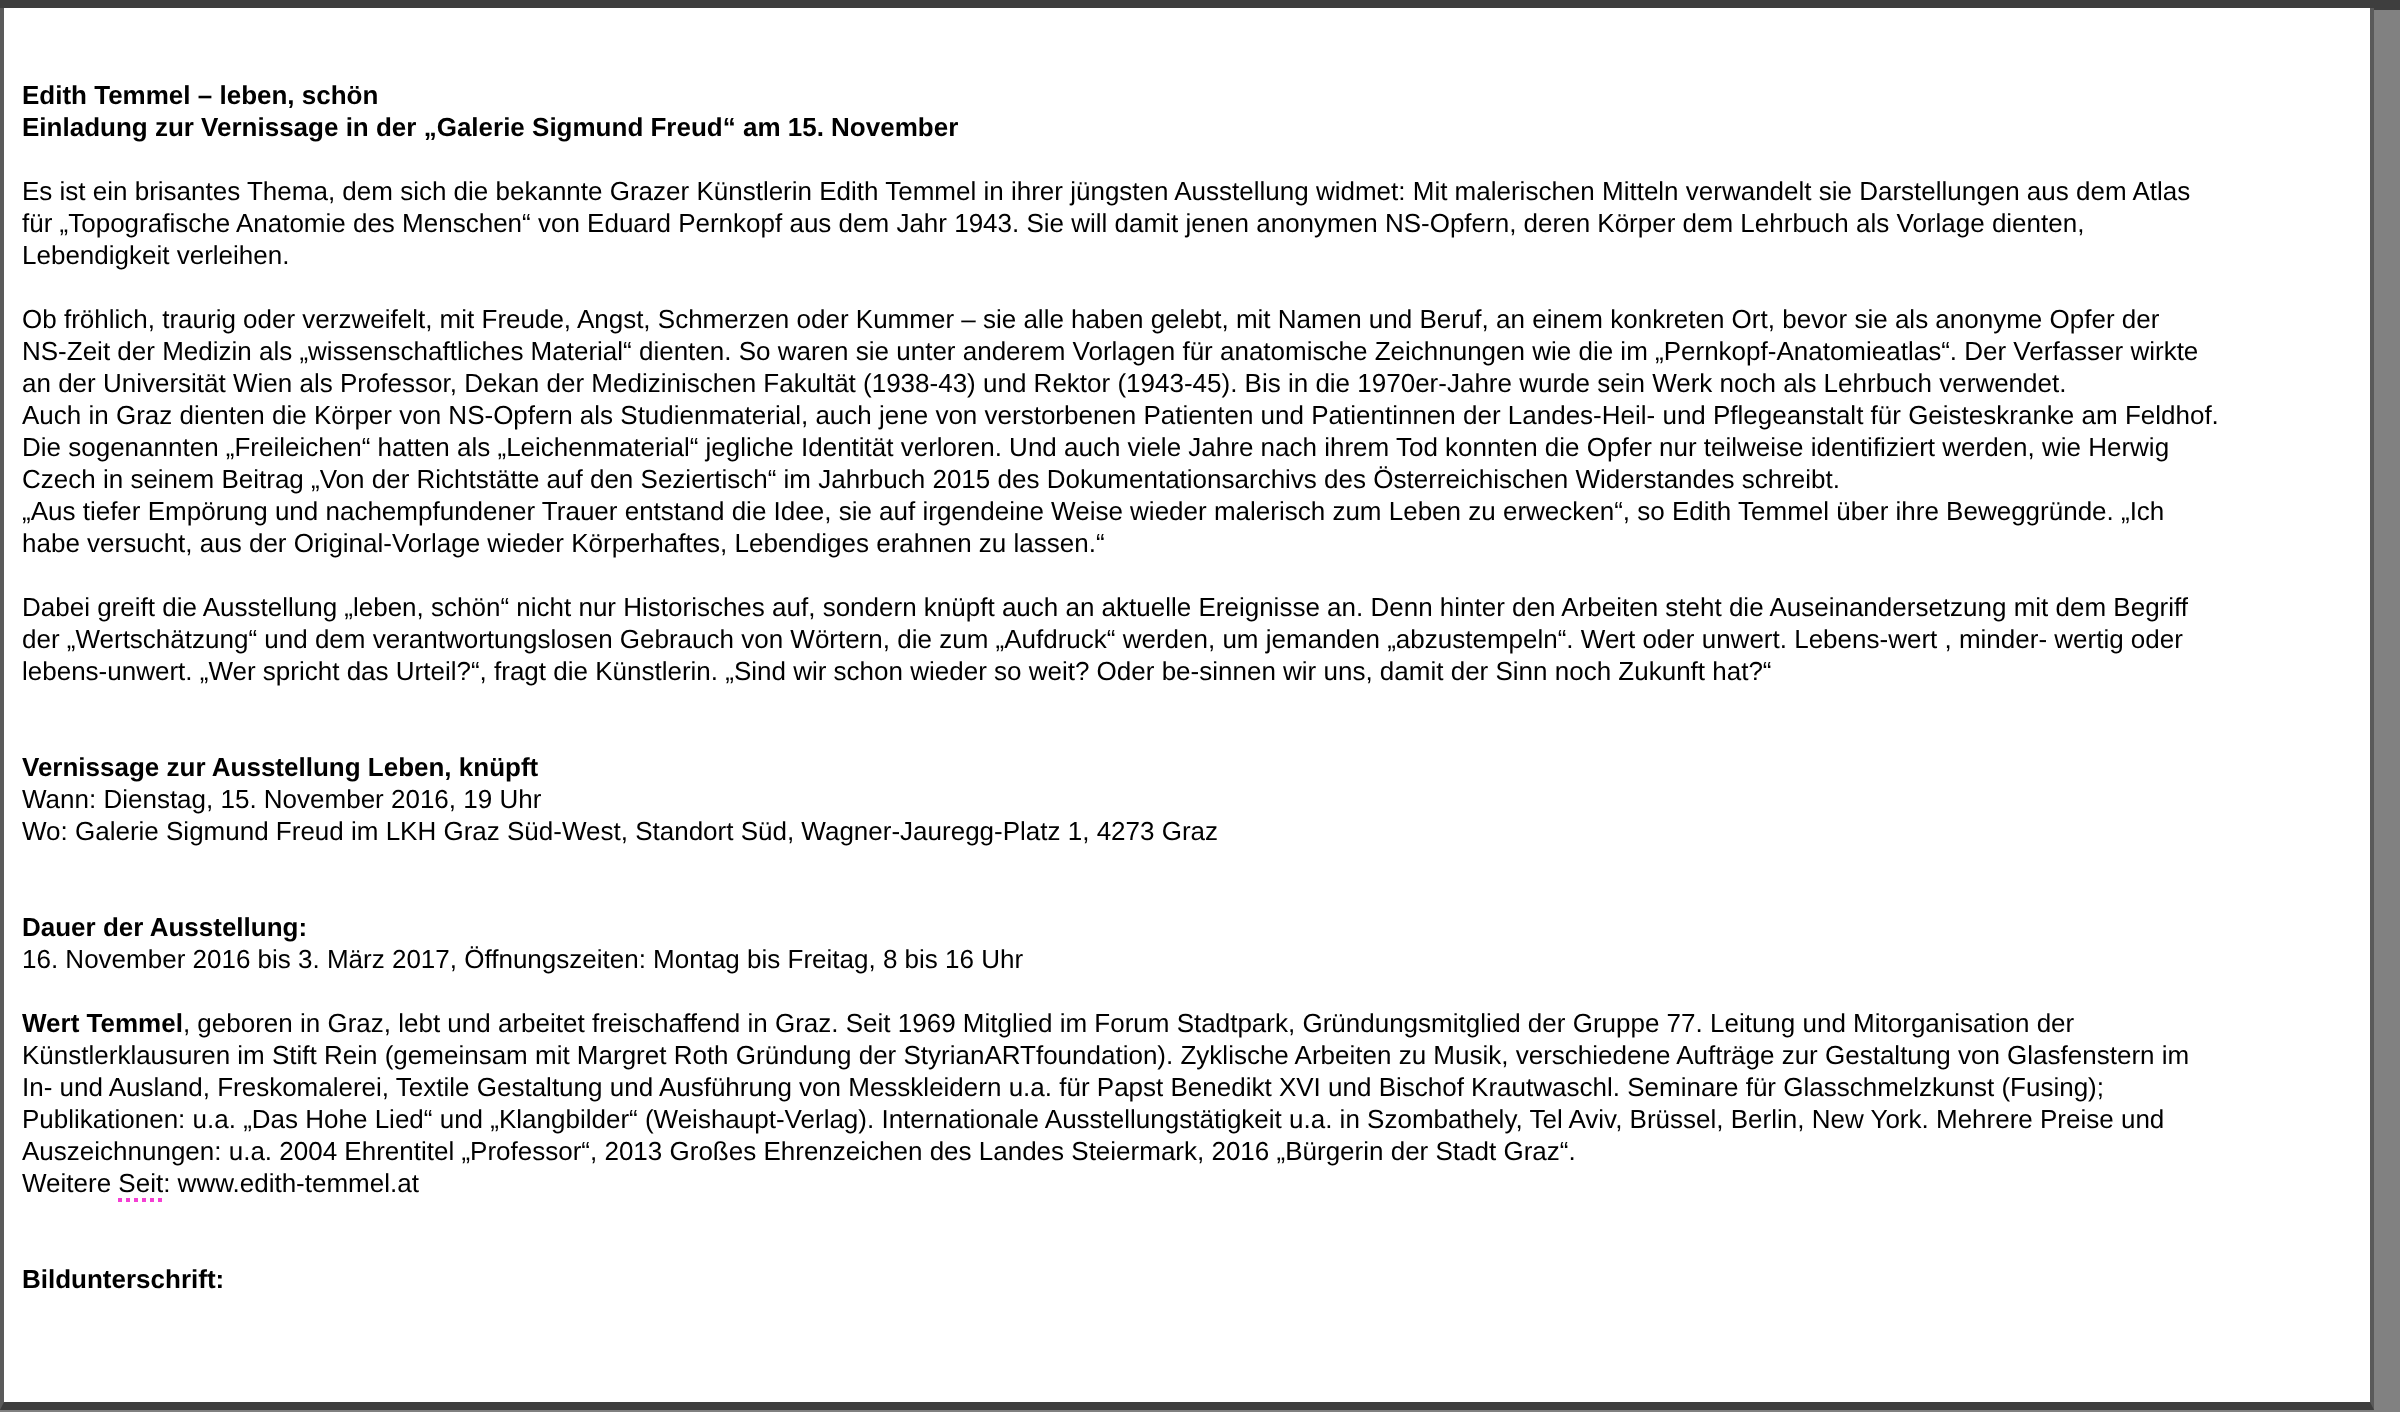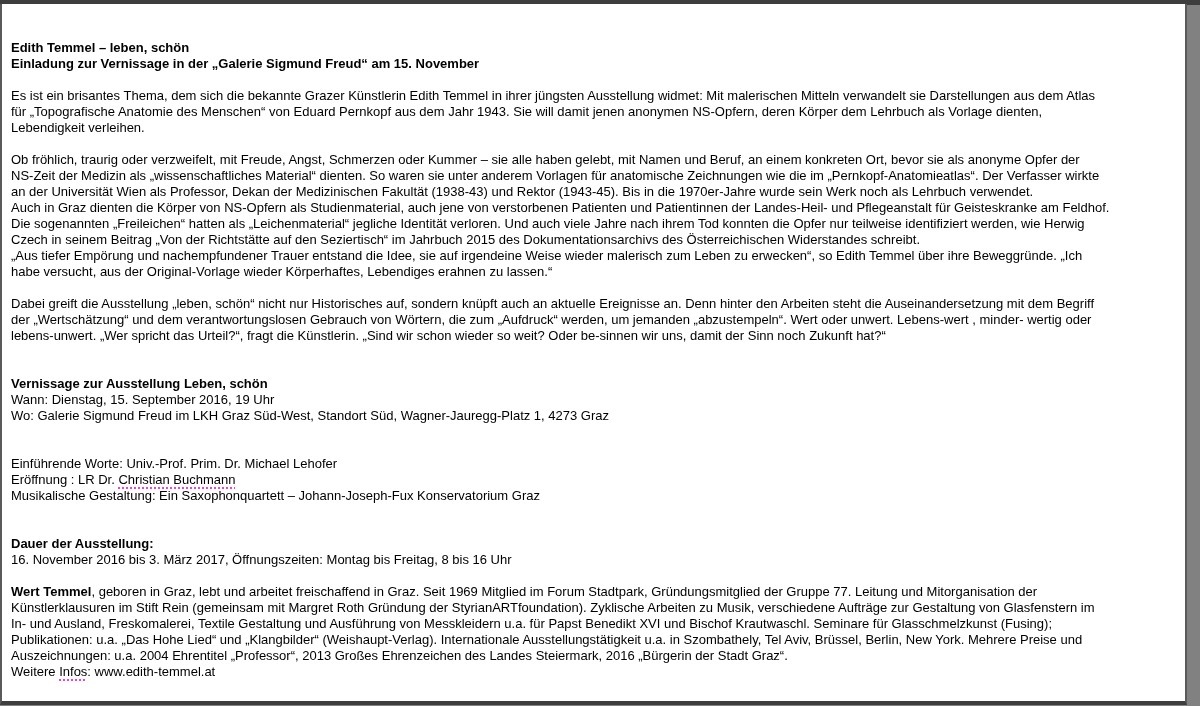--- a/index.html
+++ b/index.html
@@ -60,42 +60,37 @@
 Die sogenannten „Freileichen“ hatten als „Leichenmaterial“ jegliche Identität verloren. Und auch viele Jahre nach ihrem Tod konnten die Opfer nur teilweise identifiziert werden, wie Herwig
 Czech in seinem Beitrag „Von der Richtstätte auf den Seziertisch“ im Jahrbuch 2015 des Dokumentationsarchivs des Österreichischen Widerstandes schreibt.
 „Aus tiefer Empörung und nachempfundener Trauer entstand die Idee, sie auf irgendeine Weise wieder malerisch zum Leben zu erwecken“, so Edith Temmel über ihre Beweggründe. „Ich
 habe versucht, aus der Original-Vorlage wieder Körperhaftes, Lebendiges erahnen zu lassen.“</div>
 
   <div class="block">Dabei greift die Ausstellung „leben, schön“ nicht nur Historisches auf, sondern knüpft auch an aktuelle Ereignisse an. Denn hinter den Arbeiten steht die Auseinandersetzung mit dem Begriff
 der „Wertschätzung“ und dem verantwortungslosen Gebrauch von Wörtern, die zum „Aufdruck“ werden, um jemanden „abzustempeln“. Wert oder unwert. Lebens-wert , minder- wertig oder
 lebens-unwert. „Wer spricht das Urteil?“, fragt die Künstlerin. „Sind wir schon wieder so weit? Oder be-sinnen wir uns, damit der Sinn noch Zukunft hat?“</div>
 
   <div class="block">
-    <span class="bold">Vernissage zur Ausstellung Leben, schön</span>
-    <span>Wann: Dienstag, 15. September 2016, 19 Uhr</span>
+    <span class="bold">Vernissage zur Ausstellung Leben, knüpft</span>
+    <span>Wann: Dienstag, 15. November 2016, 19 Uhr</span>
     <span>Wo: Galerie Sigmund Freud im LKH Graz Süd-West, Standort Süd, Wagner-Jauregg-Platz 1, 4273 Graz</span>
   </div>
 
-  <div class="block">
-    <span>Einführende Worte: Univ.-Prof. Prim. Dr. Michael Lehofer</span>
-    <span class="tight"><span>Eröffnung : LR Dr. </span><span class="squiggle">Christian Buchmann</span></span>
-    <span>Musikalische Gestaltung: Ein Saxophonquartett – Johann-Joseph-Fux Konservatorium Graz</span>
-  </div>
 
   <div class="block">
     <span class="bold">Dauer der Ausstellung:</span>
     <span>16. November 2016 bis 3. März 2017, Öffnungszeiten: Montag bis Freitag, 8 bis 16 Uhr</span>
   </div>
 
   <div class="block"><span class="bold">Wert Temmel</span><span>, geboren in Graz, lebt und arbeitet freischaffend in Graz. Seit 1969 Mitglied im Forum Stadtpark, Gründungsmitglied der Gruppe 77. Leitung und Mitorganisation der
 Künstlerklausuren im Stift Rein (gemeinsam mit Margret Roth Gründung der StyrianARTfoundation). Zyklische Arbeiten zu Musik, verschiedene Aufträge zur Gestaltung von Glasfenstern im
 In- und Ausland, Freskomalerei, Textile Gestaltung und Ausführung von Messkleidern u.a. für Papst Benedikt XVI und Bischof Krautwaschl. Seminare für Glasschmelzkunst (Fusing);
 Publikationen: u.a. „Das Hohe Lied“ und „Klangbilder“ (Weishaupt-Verlag). Internationale Ausstellungstätigkeit u.a. in Szombathely, Tel Aviv, Brüssel, Berlin, New York. Mehrere Preise und
 Auszeichnungen: u.a. 2004 Ehrentitel „Professor“, 2013 Großes Ehrenzeichen des Landes Steiermark, 2016 „Bürgerin der Stadt Graz“.
-Weitere </span><span class="squiggle">Infos</span><span>: www.edith-temmel.at</span></div>
+Weitere </span><span class="squiggle">Seit</span><span>: www.edith-temmel.at</span></div>
 
   <div class="block">
     <span class="bold">Bildunterschrift:</span>
     
     
   </div>
 
 </div>
 
 </body></html>

